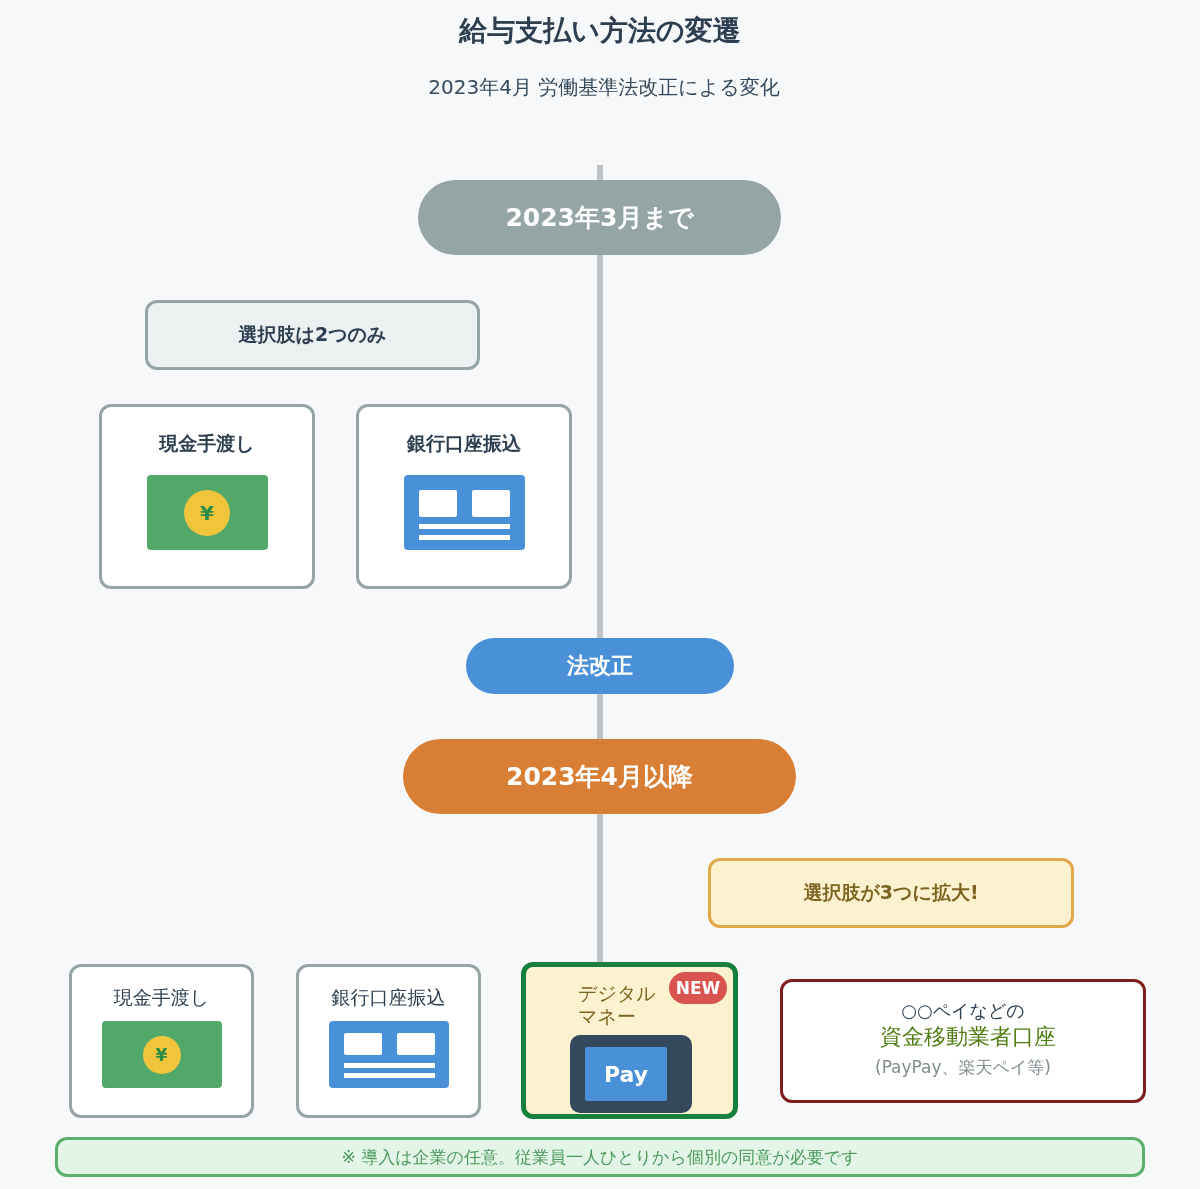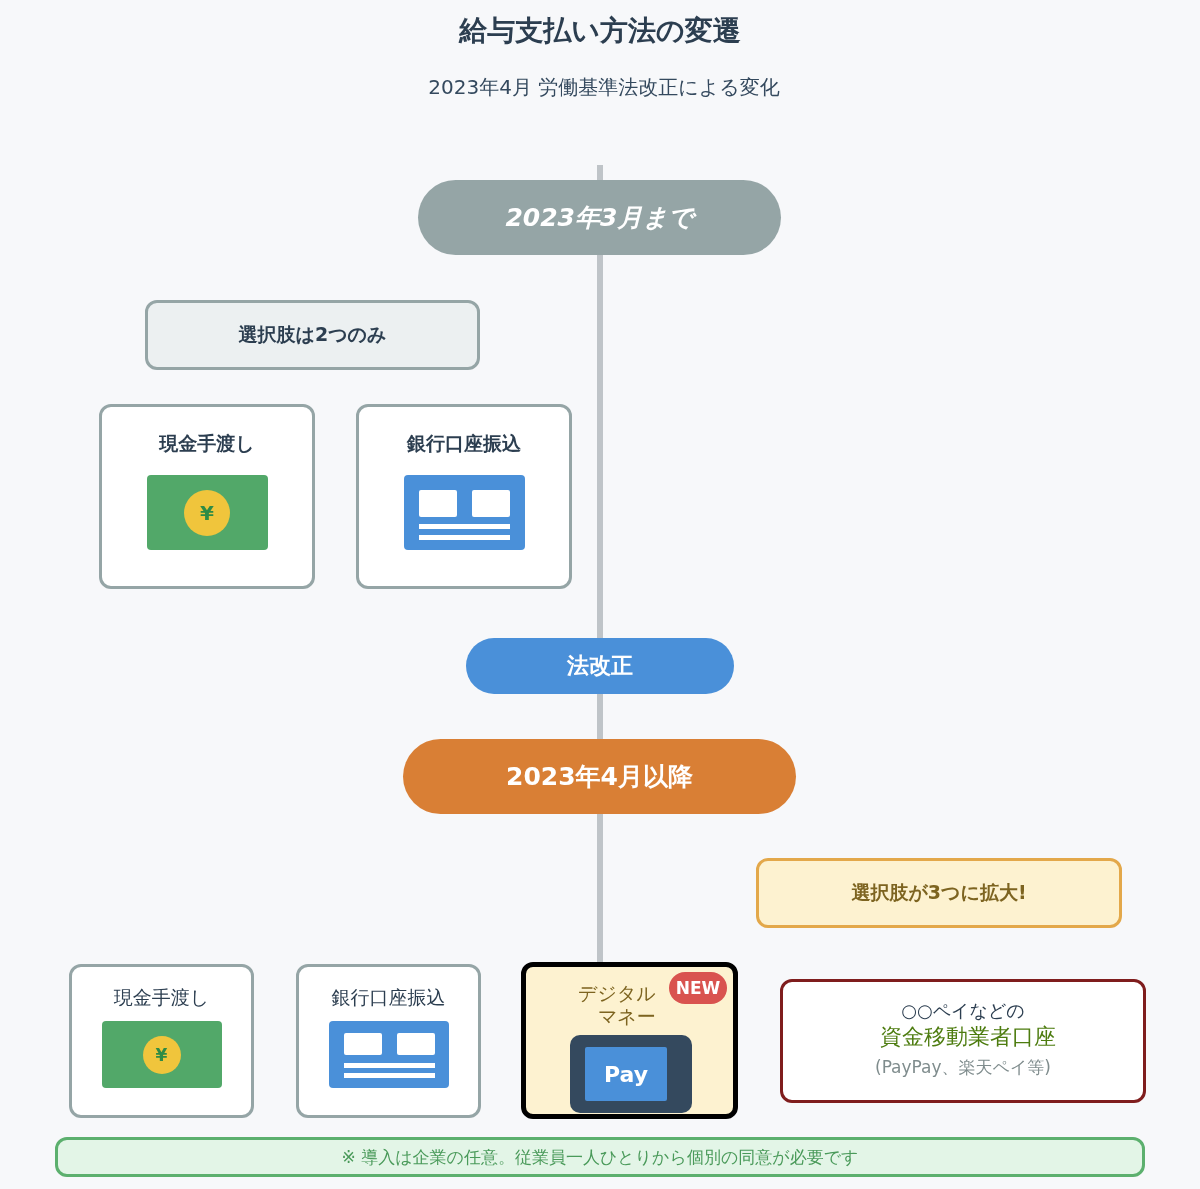--- a/index.html
+++ b/index.html
@@ -7,43 +7,43 @@
     width: 1200px; height: 1189px; position: relative; overflow: hidden;
     background: #f7f8fa;
     font-family: "DejaVu Sans", "Liberation Sans", sans-serif;
     color: #2c3e50;
   }
   .abs { position: absolute; box-sizing: border-box; }
   .title { left: 0; width: 1200px; top: 12px; text-align: center; font-size: 28px; font-weight: bold; color: #2c3e50; }
   .subtitle { left: 0; width: 1200px; top: 74px; text-align: center; font-size: 20px; color: #34495e; padding-left: 8px; }
   .vline { left: 597px; top: 165px; width: 6px; height: 800px; background: #bfc4c8; }
   .pill { display: flex; align-items: center; justify-content: center; color: #fff; font-weight: bold; border-radius: 40px; }
-  .pill-before { left: 418px; top: 180px; width: 363px; height: 75px; background: #95a5a6; font-size: 25px; font-style: italic; }
+  .pill-before { left: 418px; top: 180px; width: 363px; height: 75px; background: #95a5a6; font-size: 25px; }
   .pill-law { left: 466px; top: 638px; width: 268px; height: 56px; background: #4a90d9; font-size: 22px; }
   .pill-after { left: 403px; top: 739px; width: 393px; height: 75px; background: #d97f35; font-size: 25px; }
   .note { display: flex; align-items: center; justify-content: center; font-weight: bold; border-radius: 12px; }
   .note-two { left: 145px; top: 300px; width: 335px; height: 70px; background: #ecf0f1; border: 3px solid #95a5a6; color: #2c3e50; font-size: 19px; }
-  .note-three { left: 756px; top: 858px; width: 366px; height: 70px; background: #fdf2d0; border: 3px solid #e3a84a; color: #7d6420; font-size: 19px; }
+  .note-three { left: 708px; top: 858px; width: 366px; height: 70px; background: #fdf2d0; border: 3px solid #e3a84a; color: #7d6420; font-size: 19px; }
   .card { background: #fff; border: 3px solid #95a5a6; border-radius: 12px; display: flex; flex-direction: column; align-items: center; }
   .card-label { font-size: 19px; color: #2c3e50; }
   .card-old .card-label { font-weight: bold; margin-top: 24px; margin-bottom: 18px; }
   .card-new .card-label { margin-top: 18px; margin-bottom: 10px; }
   .cash { width: 121px; height: 75px; background: #52a869; border-radius: 4px; display: flex; align-items: center; justify-content: center; }
   .cash-s { width: 120px; height: 67px; }
   .coin { width: 46px; height: 46px; border-radius: 50%; background: #f0c53c; color: #2e8b45; font-weight: bold; font-size: 20px; display: flex; align-items: center; justify-content: center; }
   .cash-s .coin { width: 38px; height: 38px; font-size: 17px; }
   .bank { width: 121px; height: 75px; background: #4a90d9; border-radius: 4px; position: relative; }
   .bank-s { width: 120px; height: 67px; }
   .bank .b1, .bank .b2 { position: absolute; top: 15px; width: 38px; height: 27px; background: #fff; border-radius: 2px; }
   .bank .b1 { left: 15px; } .bank .b2 { left: 68px; }
   .bank .l1, .bank .l2 { position: absolute; left: 15px; width: 91px; height: 5px; background: #fff; }
   .bank .l1 { top: 49px; } .bank .l2 { top: 60px; }
   .bank-s .b1, .bank-s .b2 { top: 12px; height: 22px; }
   .bank-s .l1 { top: 42px; } .bank-s .l2 { top: 52px; }
-  .digital { left: 521px; top: 962px; width: 217px; height: 157px; background: #fdf2d0; border: 5px solid #000000; border-radius: 12px; text-align: right; }
+  .digital { left: 521px; top: 962px; width: 217px; height: 157px; background: #fdf2d0; border: 5px solid #15803d; border-radius: 12px; }
   .digital-label { left: 52px; top: 15px; font-size: 19px; color: #7d6420; line-height: 23px; }
   .new-badge { right: 6px; top: 5px; width: 58px; height: 32px; border-radius: 16px; background: #d9534f; color: #fff; font-size: 17px; display: flex; align-items: center; justify-content: center; font-weight: bold; }
   .phone { left: 44px; top: 68px; width: 122px; height: 78px; background: #34495e; border-radius: 10px; }
   .phone-screen { left: 15px; top: 12px; width: 82px; height: 54px; background: #4a90d9; color: #fff; font-weight: bold; font-size: 22px; display: flex; align-items: center; justify-content: center; border-radius: 2px; }
   .wallet { left: 780px; top: 979px; width: 366px; height: 124px; background: #fff; border: 3px solid #7f1d1d; border-radius: 12px; text-align: center; }
   .wallet-l1 { margin-top: 16px; font-size: 18px; color: #2c3e50; line-height: 26px; }
   .wallet-l2 { font-size: 22px; color: #4d7c0f; line-height: 26px; padding-left: 10px; }
   .wallet-l3 { margin-top: 4px; font-size: 17px; color: #7f8c8d; line-height: 26px; }
   .footer { left: 55px; top: 1137px; width: 1090px; height: 40px; background: #e3f5e7; border: 3px solid #5cb06e; border-radius: 12px; color: #4a9a5a; font-size: 17px; display: flex; align-items: center; justify-content: center; }
 </style>

